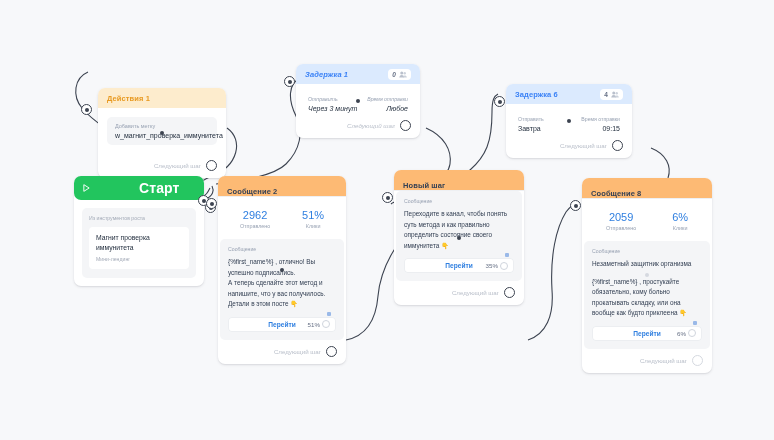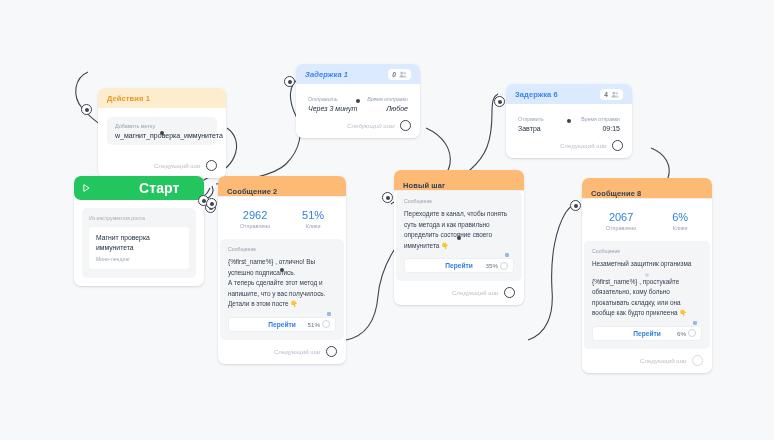--- a/index.html
+++ b/index.html
@@ -388,21 +388,21 @@
     </div>
     <span class="handle" style="left:-12px; top:22px;"></span>
   </div>
 
   <div class="node" style="left:582px; top:178px; width:130px;">
     <div class="hdr plain">
       <span class="hdr-title">Сообщение 8</span>
     </div>
     <div class="stats">
       <div class="stat">
-        <div class="stat-num">2067</div>
+        <div class="stat-num">2059</div>
         <div class="stat-cap">Отправлено</div>
       </div>
       <div class="stat">
         <div class="stat-num">6%</div>
         <div class="stat-cap">Клики</div>
       </div>
     </div>
     <div class="msg-box">
       <div class="msg-cap">Сообщение</div>
       <div class="msg-text" style="margin-bottom:7px;">Незаметный защитник организма</div>

